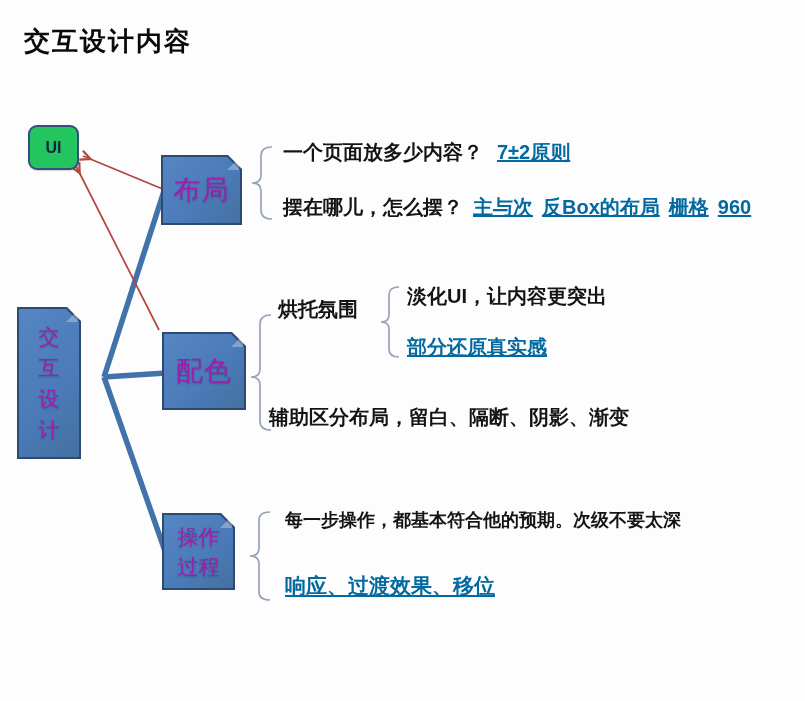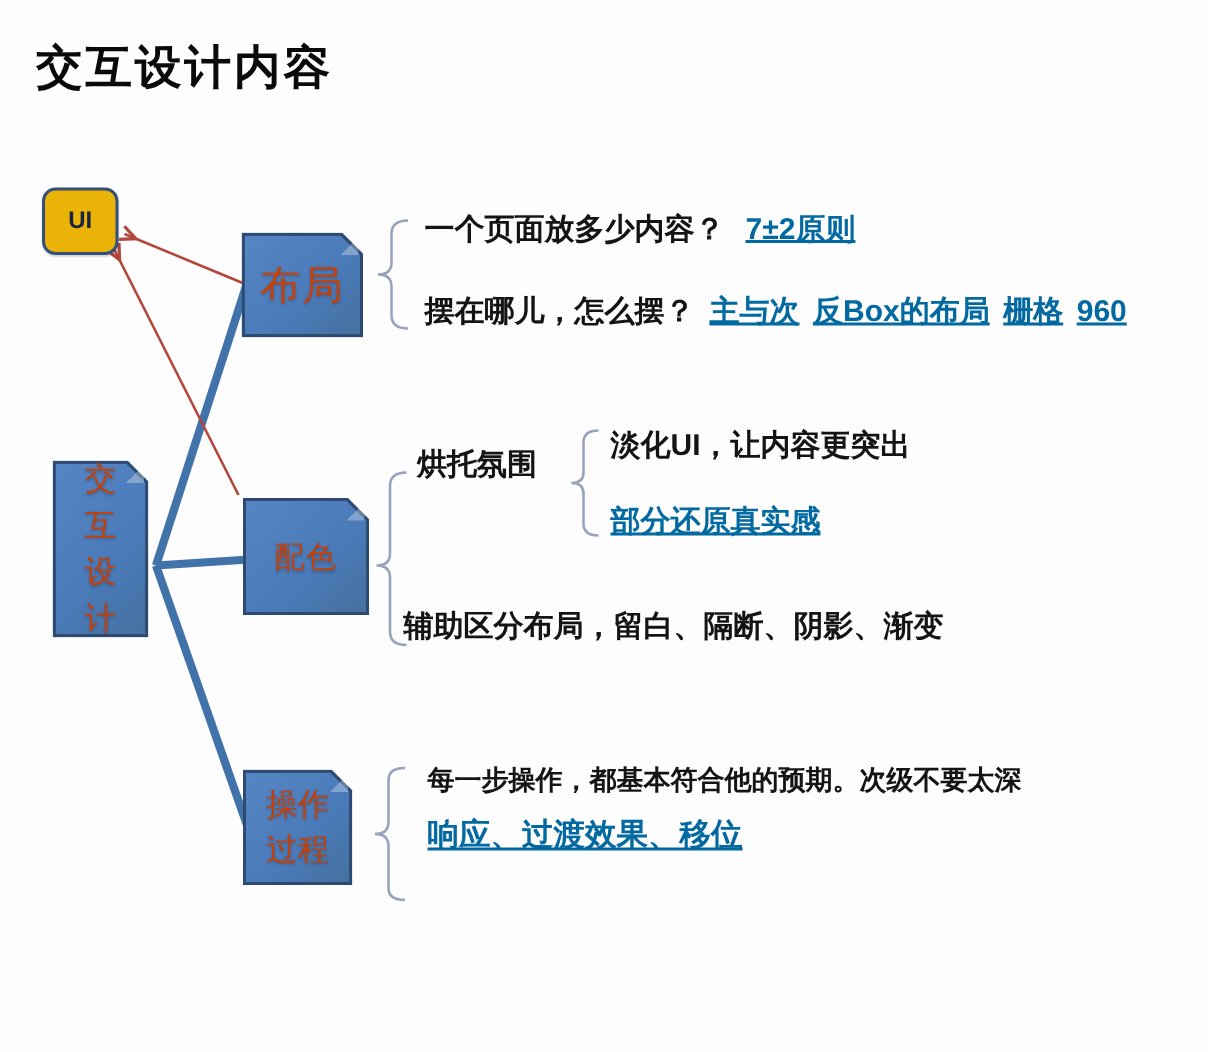--- a/index.html
+++ b/index.html
@@ -4,27 +4,27 @@
 <style>
   html,body{margin:0;padding:0;background:#ffffff;}
   #canvas{
     position:relative;width:805px;height:701px;background:#fdfdfd;overflow:hidden;
     font-family:"Liberation Sans","DejaVu Sans",sans-serif;
   }
   #shapes{position:absolute;left:0;top:0;width:805px;height:701px;pointer-events:none;}
 
   .page-title{
     position:absolute;left:24px;top:24px;
-    font-size:31px;font-weight:900;letter-spacing:2px;color:#0a0a0a;
+    font-size:26px;font-weight:900;letter-spacing:2px;color:#0a0a0a;
   }
 
   
   .ui-node{
     position:absolute;left:28px;top:125px;width:47px;height:41px;
-    background:#eab308;border:2.5px solid #344f79;border-radius:9px;
+    background:#22c55e;border:2.5px solid #344f79;border-radius:9px;
     display:flex;align-items:center;justify-content:center;
     font-size:16px;font-weight:800;color:#16243f;
     box-shadow:0 1px 1px rgba(0,0,0,.15);
   }
 
   
   .snipbox{position:absolute;}
   .snipbox .bx-border{
     position:absolute;inset:0;background:#2c4a72;
     clip-path:polygon(0 0,calc(100% - 14px) 0,100% 14px,100% 100%,0 100%);
@@ -32,46 +32,46 @@
   .snipbox .bx-fill{
     position:absolute;inset:2px;background:linear-gradient(135deg,#5585c2 0%,#4a7ab8 60%,#44719f 100%);
     clip-path:polygon(0 0,calc(100% - 13px) 0,100% 13px,100% 100%,0 100%);
   }
   .snipbox .fold{
     position:absolute;top:3px;right:3px;width:0;height:0;
     border-left:12px solid transparent;border-bottom:12px solid rgba(255,255,255,.30);
   }
   .snipbox .bx-label{
     position:absolute;inset:2px;display:flex;align-items:center;justify-content:center;
-    color:#c2410c;text-shadow:0 1px 2px rgba(0,0,0,.25);
+    color:#a21caf;text-shadow:0 1px 2px rgba(0,0,0,.25);
   }
-  #box-root{left:35px;top:307px;width:64px;height:118px;}
+  #box-root{left:17px;top:307px;width:64px;height:152px;}
   #box-root .bx-label{font-size:21px;line-height:31px;}
   #box-root .vtext{width:1em;word-break:break-all;text-align:center;}
   #box-layout{left:161px;top:155px;width:81px;height:70px;}
   #box-layout .bx-label{font-size:27px;letter-spacing:1px;}
   #box-color{left:162px;top:332px;width:84px;height:78px;}
-  #box-color .bx-label{font-size:20px;letter-spacing:1px;}
+  #box-color .bx-label{font-size:27px;letter-spacing:1px;}
   #box-process{left:162px;top:513px;width:73px;height:77px;}
   #box-process .bx-label{font-size:21px;line-height:30px;}
   #box-process .vtext{width:2em;word-break:break-all;text-align:right;}
 
   
   .row{position:absolute;white-space:nowrap;font-weight:700;color:#141414;font-size:20px;}
   .row .gap{display:inline-block;width:14px;}
   .link{color:#0369a1;text-decoration:underline;cursor:pointer;}
   .link + .link{margin-left:9px;}
   #row1{left:283px;top:139px;}
   #row2{left:283px;top:194px;}
   #row3{left:278px;top:296px;}
   #row4{left:407px;top:283px;}
   #row5{left:407px;top:334px;}
   #row6{left:269px;top:404px;}
   #row7{left:285px;top:508px;font-size:18px;}
-  #row8{left:285px;top:542px;font-size:21px;}
+  #row8{left:285px;top:572px;font-size:21px;}
 </style>
 </head>
 <body>
 
 <div id="canvas">
 
   <svg id="shapes" viewBox="0 0 805 701">
     <defs>
       <marker id="arrowhead" viewBox="0 0 10 10" refX="7.5" refY="5" markerWidth="8" markerHeight="8" orient="auto">
         <path d="M 9 1.5 L 1.5 5 L 9 8.5" fill="none" stroke="#b2453c" stroke-width="1.6"></path>

